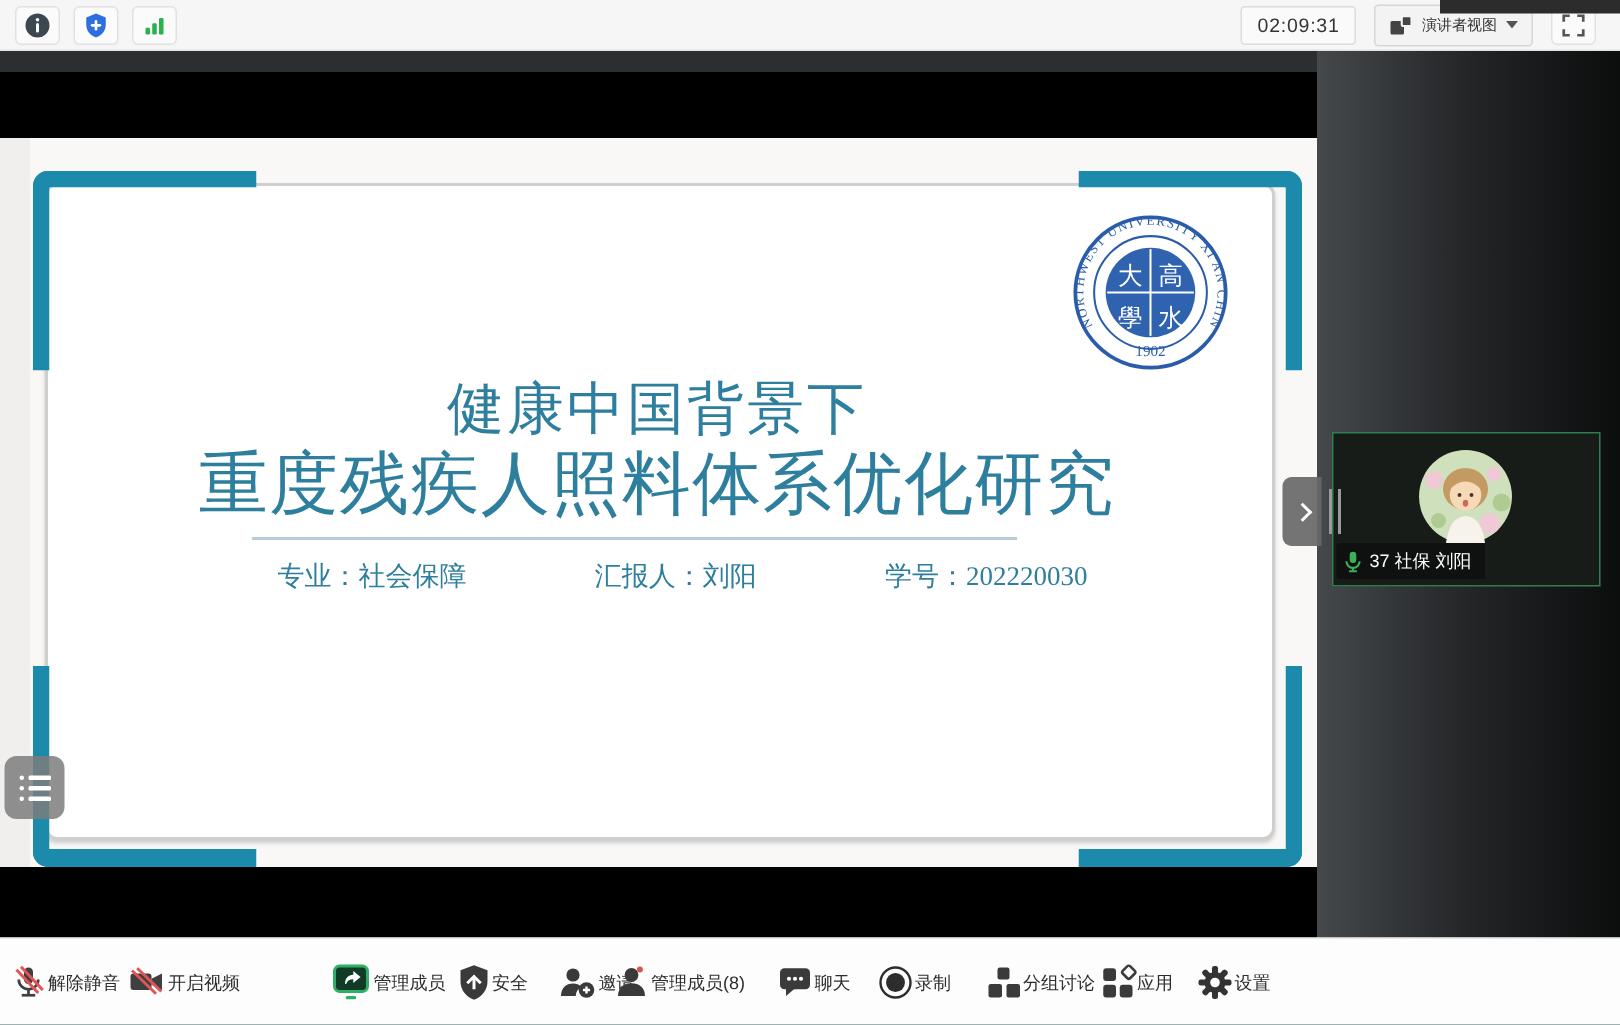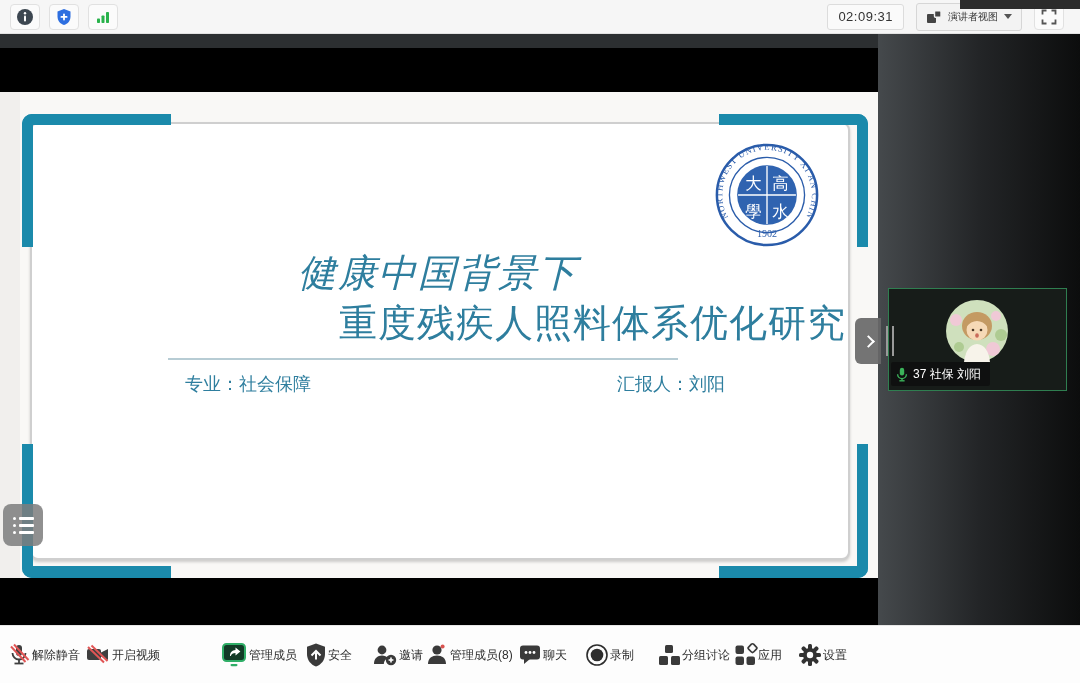--- a/index.html
+++ b/index.html
@@ -36,22 +36,22 @@
                border:2px solid #cfcfcf;border-radius:8px;box-shadow:0 2px 3px rgba(0,0,0,.18);z-index:1;}
   .corner{position:absolute;width:138px;height:122px;z-index:2;}
   .c-tl{left:22px;top:22px;border-top:11px solid #1b8aab;border-left:11px solid #1b8aab;border-top-left-radius:10px;}
   .c-tr{left:719px;top:22px;border-top:11px solid #1b8aab;border-right:11px solid #1b8aab;border-top-right-radius:10px;}
   .c-bl{left:22px;top:352px;border-bottom:12px solid #1b8aab;border-left:11px solid #1b8aab;border-bottom-left-radius:10px;}
   .c-br{left:719px;top:352px;border-bottom:12px solid #1b8aab;border-right:11px solid #1b8aab;border-bottom-right-radius:10px;}
 
   .logo-wrap{position:absolute;left:714px;top:50px;width:106px;height:106px;z-index:3;}
   .title-wrap{position:absolute;left:30px;top:158px;width:816px;text-align:center;z-index:3;
               color:#2e7e9e;font-family:"Liberation Serif","DejaVu Serif",serif;}
-  .title-l1{font-size:38px;line-height:46px;letter-spacing:2px;font-style:italic;}
-  .title-l2{font-size:38px;line-height:46px;letter-spacing:1px;margin-top:4px;text-align:right;}
+  .title-l1{font-size:38px;line-height:46px;letter-spacing:2px;}
+  .title-l2{font-size:46px;line-height:46px;letter-spacing:1px;margin-top:4px;}
   .title-rule{position:absolute;left:168px;top:266px;width:510px;height:2px;background:#b7ccd4;z-index:3;}
   .info-row{position:absolute;left:185px;top:280px;width:540px;display:flex;justify-content:space-between;
             font-size:18px;color:#2e7e9e;z-index:3;font-family:"Liberation Serif","DejaVu Serif",serif;}
 
   
   .collapse-handle{position:absolute;left:855px;top:318px;width:26px;height:46px;z-index:30;
                    background:rgba(104,104,104,.92);border-radius:6px 0 0 6px;
                    display:flex;align-items:center;justify-content:center;cursor:pointer;}
   .chev-right{width:7px;height:7px;border:solid #fff;border-width:2px 2px 0 0;transform:rotate(45deg);}
   .grip{position:absolute;left:886px;top:326px;display:flex;gap:4px;z-index:30;}
@@ -72,21 +72,21 @@
   .tile-name{color:#fff;font-size:12px;white-space:nowrap;}
 
   
   #toolbar{position:absolute;left:0;top:625px;width:1080px;height:58px;background:#fdfdfd;
            border-top:1px solid #e7e7e7;z-index:20;}
   .tb-item{position:absolute;top:6px;height:46px;display:flex;align-items:center;
            justify-content:flex-start;cursor:pointer;}
   .ico-box{height:28px;display:flex;align-items:center;justify-content:center;}
   .tb-lbl{font-size:12px;color:#2d2d2d;line-height:15px;white-space:nowrap;}
   .i-mic{left:6px;width:68px;}  .i-cam{left:84px;width:68px;}  .i-share{left:219px;width:68px;}
-  .i-safe{left:304px;width:52px;} .i-inv{left:371px;width:52px;} .i-mem{left:424px;width:92px;}
+  .i-safe{left:304px;width:52px;} .i-inv{left:371px;width:52px;} .i-mem{left:408px;width:92px;}
   .i-chat{left:517px;width:52px;} .i-rec{left:584px;width:52px;} .i-brk{left:656px;width:72px;}
   .i-app{left:732px;width:56px;}  .i-set{left:797px;width:58px;}
 </style>
 </head>
 <body>
 
 <div id="app">
 
   <div id="topbar">
     <div class="tb-left">
@@ -169,20 +169,21 @@
 
       <div class="title-wrap">
         <div class="title-l1">健康中国背景下</div>
         <div class="title-l2">重度残疾人照料体系优化研究</div>
       </div>
       <div class="title-rule"></div>
 
       <div class="info-row">
         <span>专业：社会保障</span>
         <span>汇报人：刘阳</span>
+        <span>学号：202220030</span>
       </div>
     </div>
     <div class="strip3"></div>
   </div>
 
   <div id="right-panel"></div>
 
   <div class="collapse-handle">
     <span class="chev-right"></span>
   </div>

